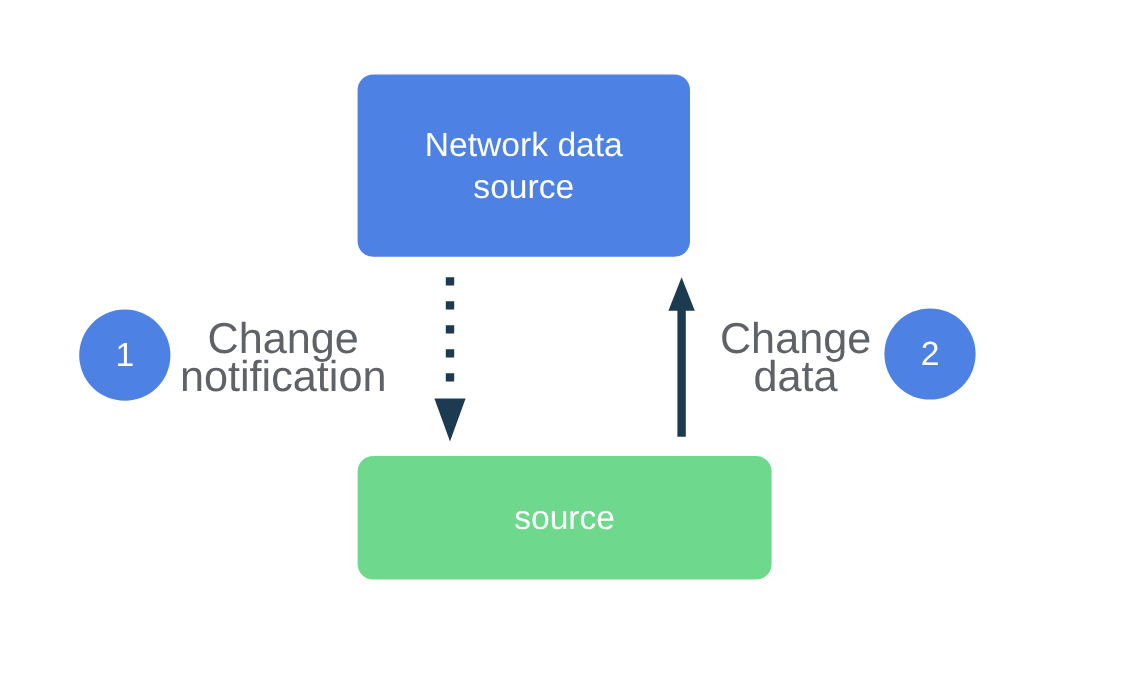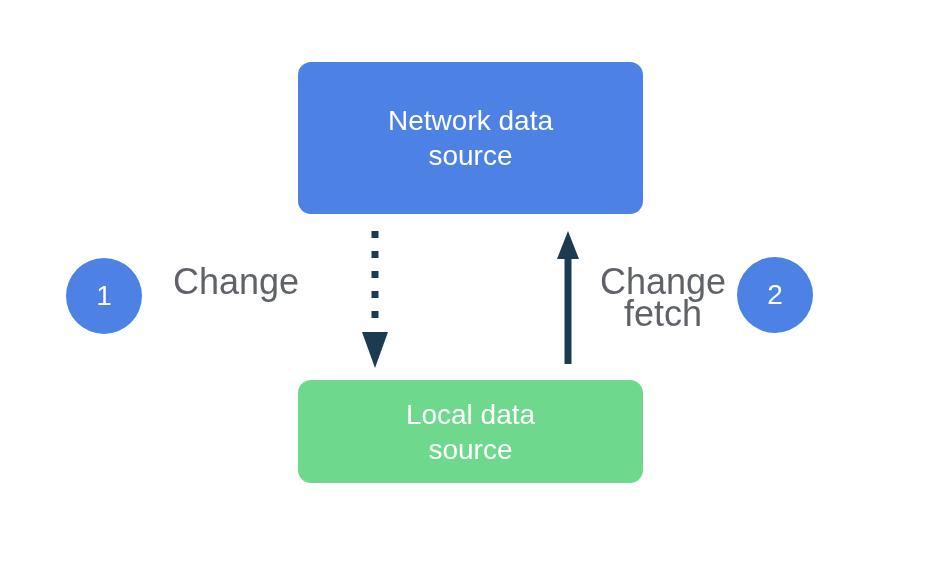--- a/index.html
+++ b/index.html
@@ -24,21 +24,21 @@
     align-items: center;
     justify-content: center;
     text-align: center;
     font-size: 28px;
     line-height: 35px;
     font-weight: 400;
   }
   .box-network {
     left: 298px;
     top: 62px;
-    width: 345px;
+    width: 277px;
     height: 152px;
     background: var(--box-blue, #4d82e4);
   }
   .box-local {
     left: 298px;
     top: 380px;
     width: 345px;
     height: 103px;
     background: var(--box-green, #6ed98d);
   }
@@ -107,28 +107,28 @@
       <line class="arrow-line" x1="568" y1="364" x2="568" y2="257"></line>
       <polygon class="arrow-head" points="557,259 579,259 568,231"></polygon>
     </g>
   </svg>
 
   <div class="step-circle circle-1">
     <span>1</span>
   </div>
   <div class="step-label label-1">
     <span>Change</span>
+    <span>notification</span>
   </div>
 
   <div class="step-circle circle-2">
     <span>2</span>
   </div>
   <div class="step-label label-2">
     <span>Change</span>
-    <span>fetch</span>
+    <span>data</span>
   </div>
 
   <div class="box box-local">
-    <span>Local data</span>
     <span>source</span>
   </div>
 
 </div>
 
 </body></html>

